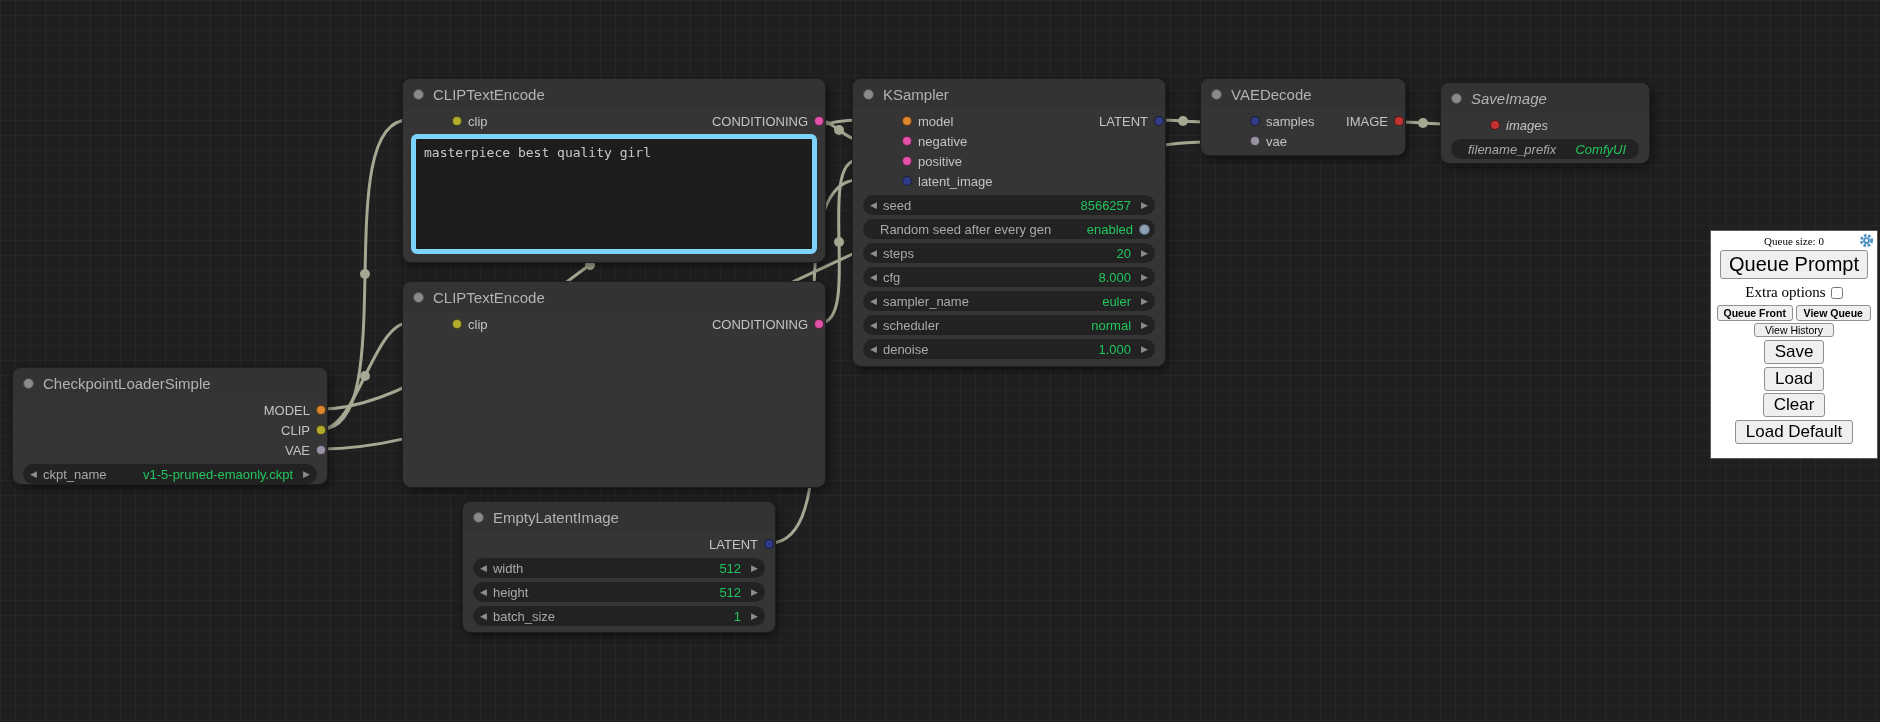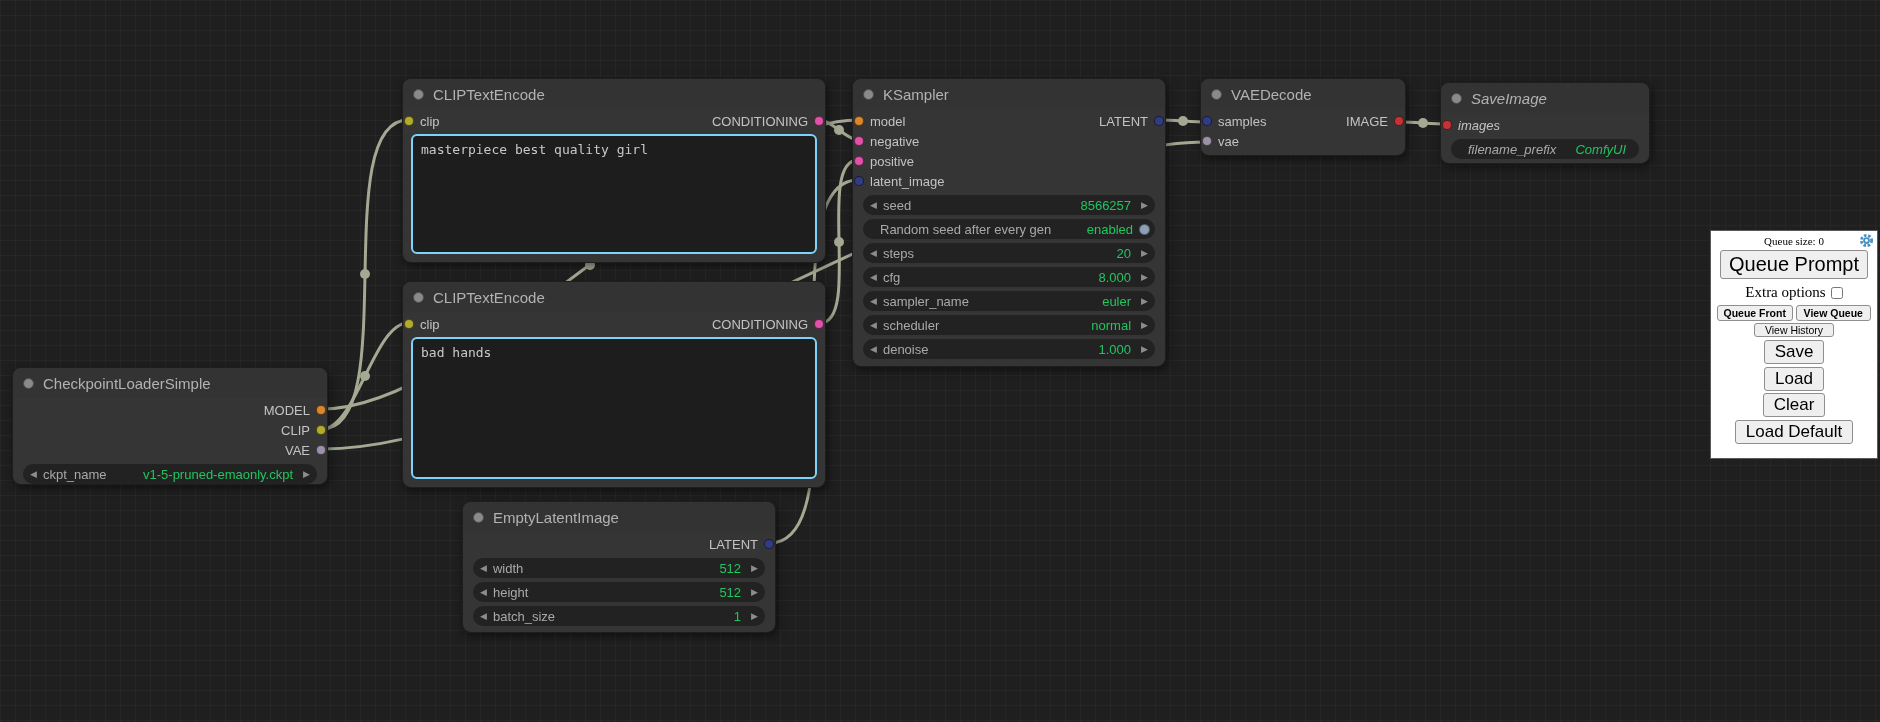--- a/index.html
+++ b/index.html
@@ -18,21 +18,21 @@
 
   .node{
     position:absolute;background:#353535;border:1px solid #1e1e1e;border-radius:9px;
     box-shadow:2px 3px 10px rgba(0,0,0,.5);display:flex;flex-direction:column;box-sizing:border-box;
   }
   .ntitle{
     height:30px;flex:0 0 30px;display:flex;align-items:center;gap:9px;padding:0 10px;
     background:#333333;border-radius:8px 8px 0 0;color:#b2b2b2;font-size:15px;white-space:nowrap;
   }
   .cdot{width:11px;height:11px;border-radius:50%;background:#8a8a8a;border:1px solid #4c4c4c;box-sizing:border-box;flex:0 0 11px;}
-  .slots{padding-top:2px;}
+  .slots{padding-top:2px;padding-left:48px;}
   .srow{position:relative;height:20px;font-size:13px;color:#c3c3c3;}
   .sdot{position:absolute;top:5px;width:10px;height:10px;border-radius:50%;box-sizing:border-box;border:1px solid rgba(0,0,0,.55);}
   .sdot.in{left:1px;}
   .sdot.out{right:1px;}
   .slabel.in{position:absolute;left:17px;top:2.5px;}
   .slabel.out{position:absolute;right:17px;top:2.5px;}
   .c-model{background:var(--model);} .c-clip{background:var(--clip);} .c-vae{background:var(--vae);}
   .c-cond{background:var(--conditioning);} .c-latent{background:var(--latent);} .c-image{background:var(--image);}
 
   .widget{
@@ -40,21 +40,21 @@
     display:flex;align-items:center;padding:0 7px;font-size:13px;color:#a9a9a9;white-space:nowrap;
   }
   .w-arrow{color:#8d8d8d;font-size:9px;line-height:20px;}
   .w-label{margin-left:6px;}
   .w-value{margin-left:auto;margin-right:10px;color:#22c55e;}
   .widget.noarrow .w-label{margin-left:10px;}
   .widget.noarrow .w-value{margin-right:6px;}
   .tdot{width:11px;height:11px;border-radius:50%;background:var(--toggle);flex:0 0 11px;margin-right:-2px;border:1px solid rgba(0,0,0,.4);box-sizing:border-box;}
 
   .ta{
-    flex:1;margin:3px 8px 8px 8px;background:#1d1d1d;border:2px solid #7dd3fc;border-radius:6px;
+    flex:1;margin:3px 8px 8px 8px;background:#1d1d1d;border:5px solid #7dd3fc;border-radius:6px;
     color:#c9c9c9;font-family:"DejaVu Sans Mono", monospace;font-size:13px;padding:6px 8px;
     resize:none;outline:none;box-sizing:border-box;
   }
 
   
   .menu{
     position:absolute;background:#ffffff;color:#000;text-align:center;
     font-family:"Liberation Serif", serif;border:1px solid #5a5a5a;box-sizing:border-box;padding:2px 4px;
   }
   .menu-header{position:relative;font-size:11px;padding:2px 0 1px 0;}
@@ -149,21 +149,20 @@
       <span>CLIPTextEncode</span>
     </div>
     <div class="slots">
       <div class="srow">
         <span class="sdot in c-clip"></span>
         <span class="slabel in">clip</span>
         <span class="slabel out">CONDITIONING</span>
         <span class="sdot out c-cond"></span>
       </div>
     </div>
-    <textarea class="ta" spellcheck="false" style="">bad hands</textarea>
   </div>
 
   <div class="node" style="left:462px;top:501px;width:314px;height:132px;">
     <div class="ntitle">
       <span class="cdot"></span>
       <span>EmptyLatentImage</span>
     </div>
     <div class="slots">
       <div class="srow">
         <span class="slabel out">LATENT</span>

